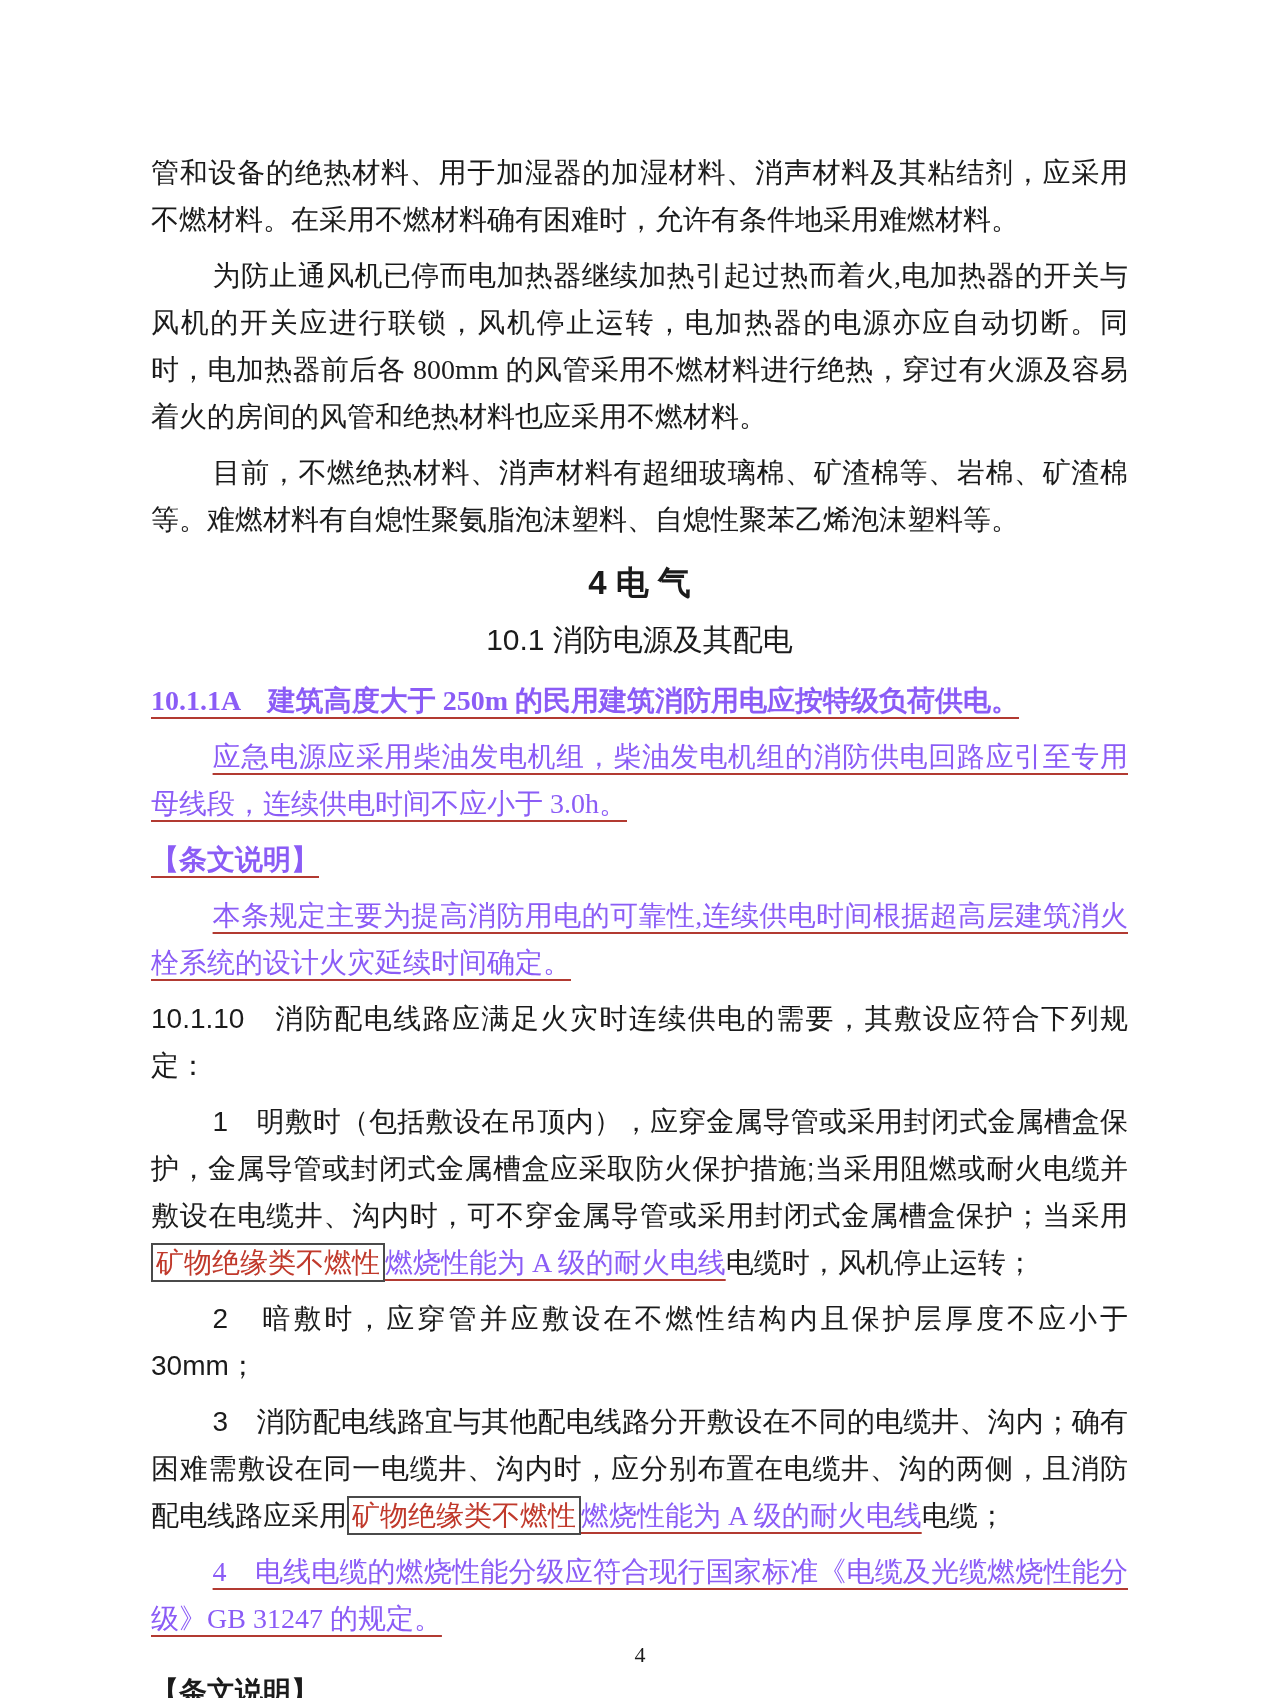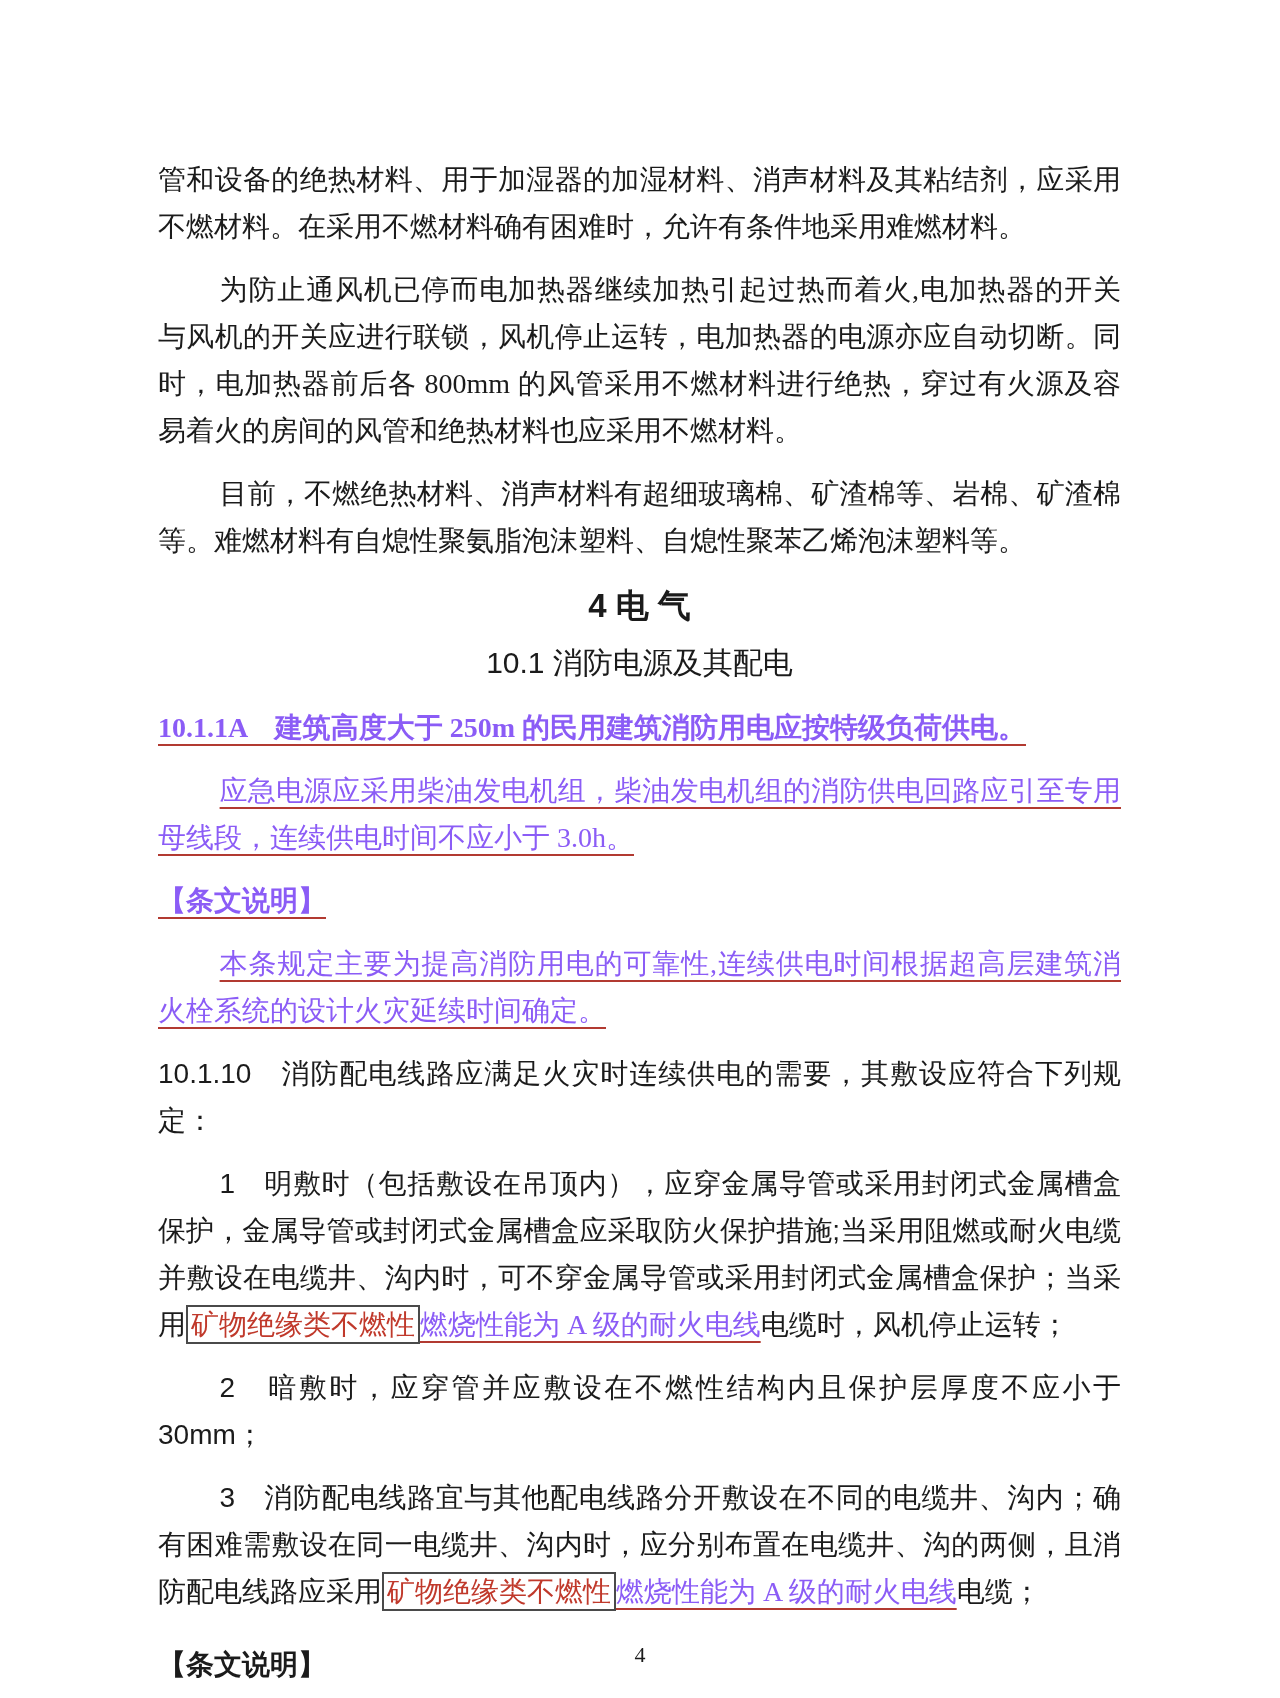--- a/index.html
+++ b/index.html
@@ -12,21 +12,21 @@
     box-sizing: border-box;
     padding: 140px 143px 0 142px;
     font-family: "Liberation Serif", "DejaVu Serif", serif;
     font-size: 28px;
     color: #1b1b1b;
     overflow: hidden;
   }
   .block {
     text-align: justify;
     line-height: 47px;
-    margin: 16px;
+    margin: 9px;
   }
   .indent { text-indent: 2.2em; }
   .h1 {
     text-align: center;
     font-weight: bold;
     font-size: 33px;
     font-family: "Liberation Sans", "DejaVu Sans", sans-serif;
     line-height: 52px;
     margin: 14px 0 6px 0;
     text-indent: 0;
@@ -82,16 +82,17 @@
       <div class="block h1"><span class="seg-plain">4  电  气</span></div>
       <div class="block h2"><span class="seg-plain">10.1  消防电源及其配电</span></div>
       <div class="block bold"><span class="seg-red">10.1.1A　建筑高度大于 250m 的民用建筑消防用电应按特级负荷供电。</span></div>
       <div class="block indent"><span class="seg-red">应急电源应采用柴油发电机组，柴油发电机组的消防供电回路应引至专用母线段，连续供电时间不应小于 3.0h。</span></div>
       <div class="block bold"><span class="seg-red">【条文说明】</span></div>
       <div class="block indent"><span class="seg-red">本条规定主要为提高消防用电的可靠性,连续供电时间根据超高层建筑消火栓系统的设计火灾延续时间确定。</span></div>
       <div class="block clause"><span class="seg-plain">10.1.10　消防配电线路应满足火灾时连续供电的需要，其敷设应符合下列规定：</span></div>
       <div class="block indent clause"><span class="seg-plain">1　明敷时（包括敷设在吊顶内），应穿金属导管或采用封闭式金属槽盒保护，金属导管或封闭式金属槽盒应采取防火保护措施;当采用阻燃或耐火电缆并敷设在电缆井、沟内时，可不穿金属导管或采用封闭式金属槽盒保护；当采用</span><span class="seg-redbox">矿物绝缘类不燃性</span><span class="seg-red">燃烧性能为 A 级的耐火电线</span><span class="seg-plain">电缆时，风机停止运转；</span></div>
       <div class="block indent clause"><span class="seg-plain">2　暗敷时，应穿管并应敷设在不燃性结构内且保护层厚度不应小于 30mm；</span></div>
       <div class="block indent clause"><span class="seg-plain">3　消防配电线路宜与其他配电线路分开敷设在不同的电缆井、沟内；确有困难需敷设在同一电缆井、沟内时，应分别布置在电缆井、沟的两侧，且消防配电线路应采用</span><span class="seg-redbox">矿物绝缘类不燃性</span><span class="seg-red">燃烧性能为 A 级的耐火电线</span><span class="seg-plain">电缆；</span></div>
+      <div class="block indent"><span class="seg-red">4　电线电缆的燃烧性能分级应符合现行国家标准《电缆及光缆燃烧性能分级》GB 31247 的规定。</span></div>
       <div class="block bold clause gap-top"><span class="seg-plain">【条文说明】</span></div>
     </div>
   <div class="page-number">4</div>
 </div>
 
 </body></html>

